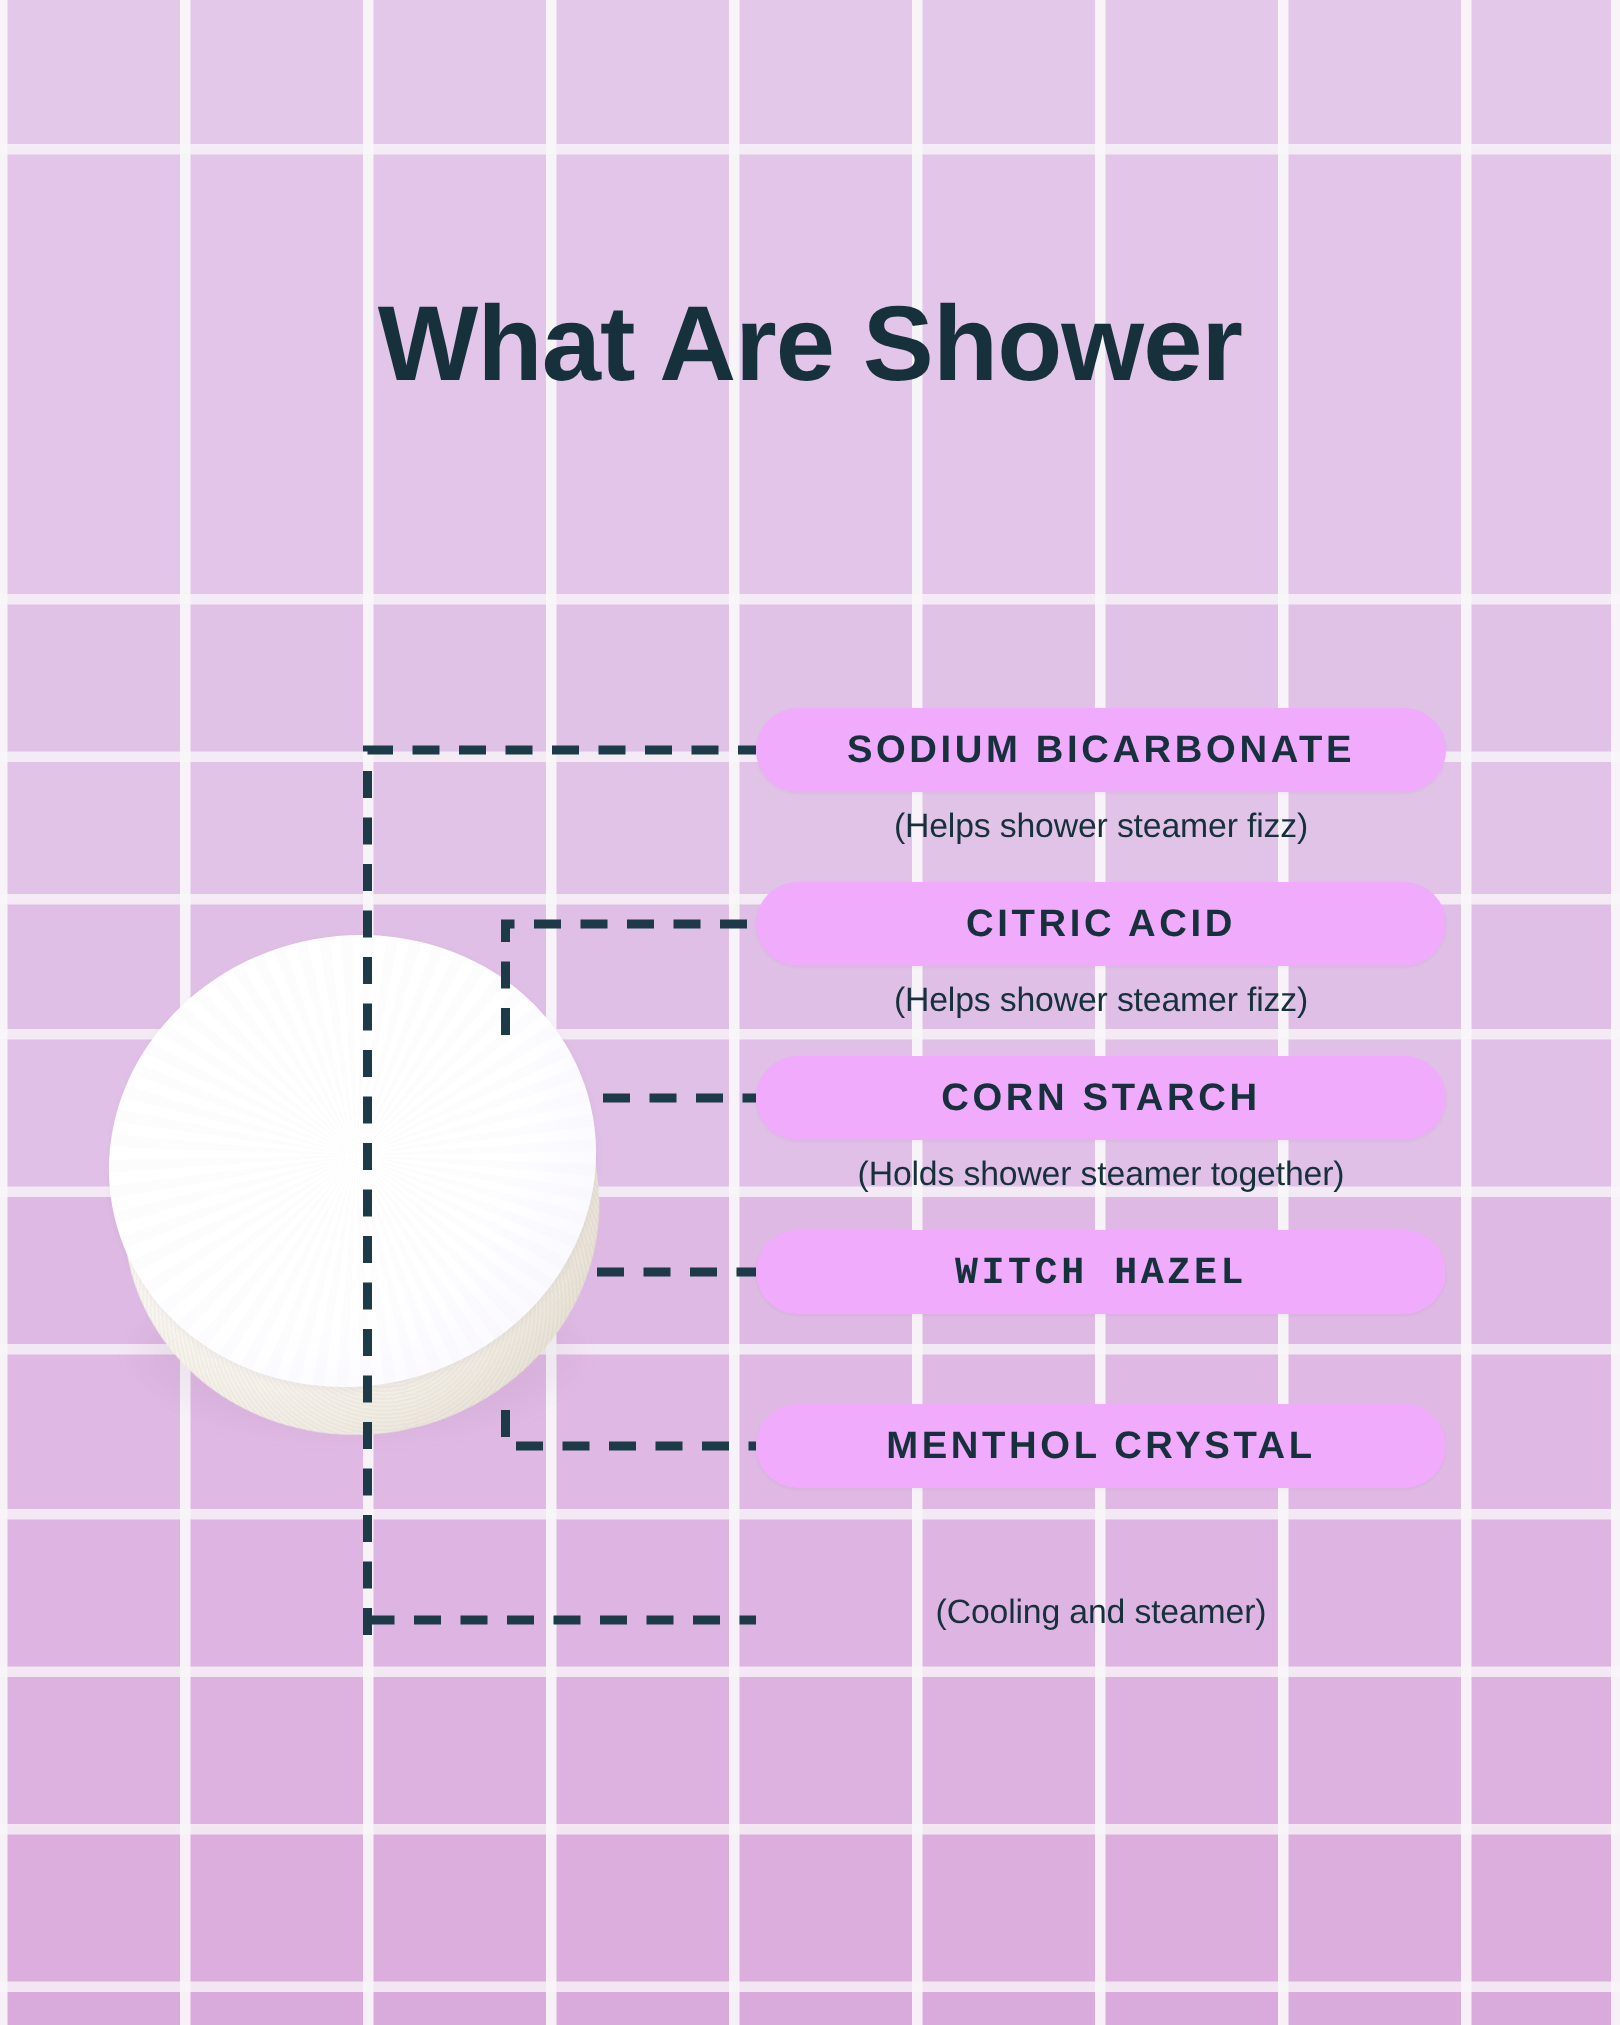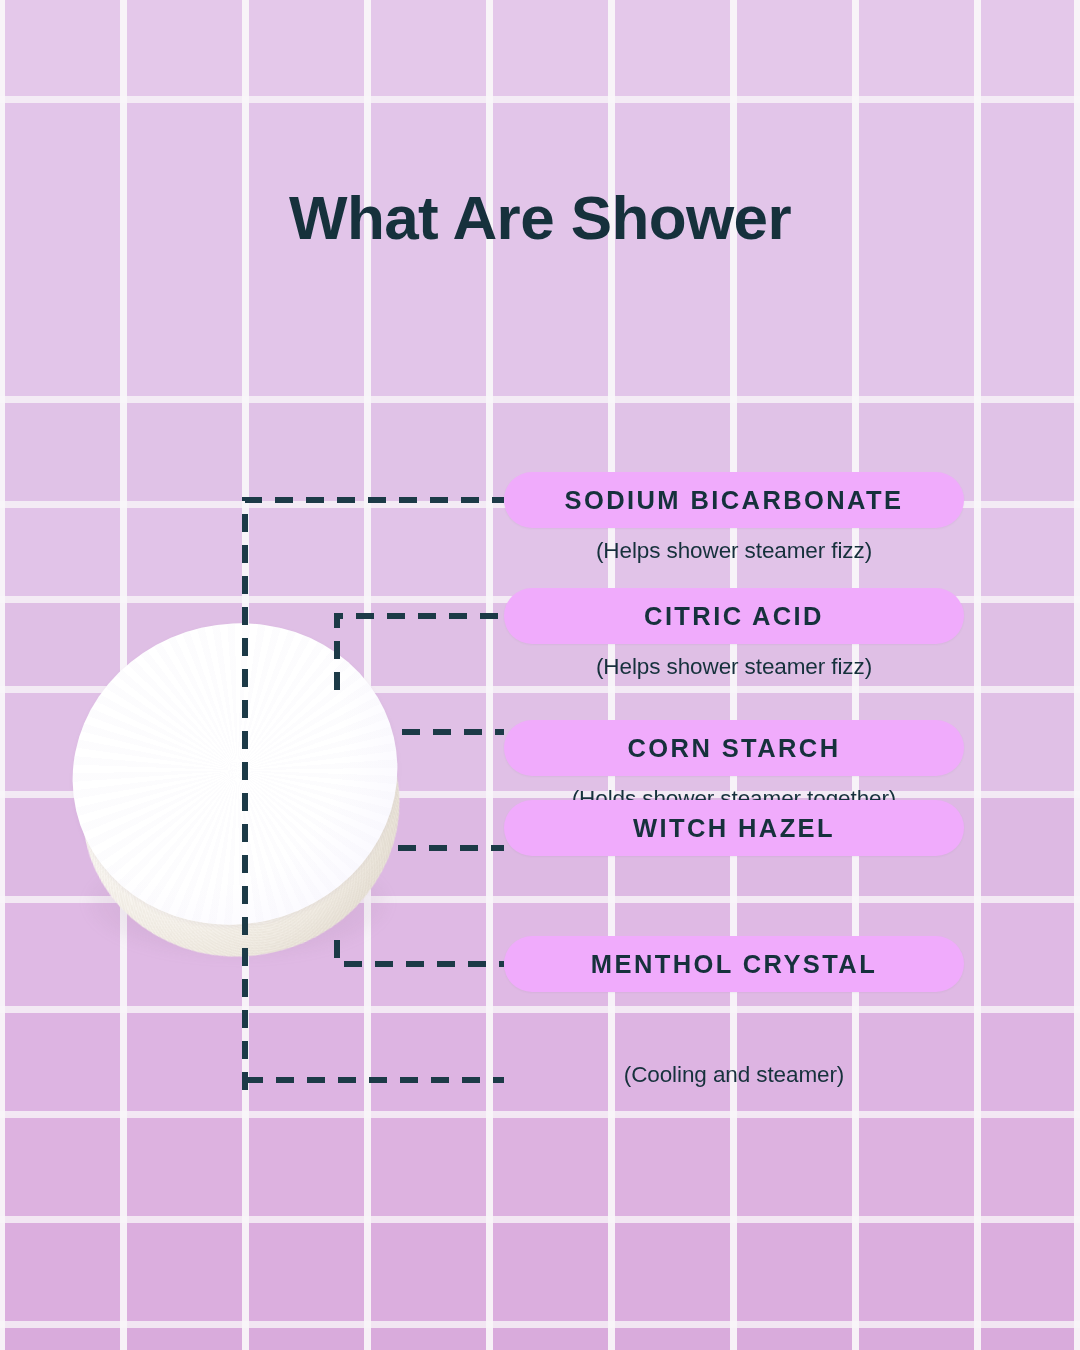--- a/index.html
+++ b/index.html
@@ -104,21 +104,21 @@
   }
 
   
   .title {
     position: absolute;
     left: 0;
     right: 0;
     top: 136px;
     text-align: center;
     color: #16313c;
-    font-size: 62px;
+    font-size: 71px;
     font-weight: 700;
     line-height: 1.30;
     letter-spacing: -0.6px;
     padding: 0 120px;
     box-sizing: border-box;
   }
   .title .tline { display: block; }
 
   
   .connectors {
@@ -243,28 +243,28 @@
       <div class="sub-text">(Helps shower steamer fizz)</div>
     </div>
 
     <div class="label-row" style="top:588px;">
       <div class="pill">
         <span class="pill-text">CITRIC ACID</span>
       </div>
       <div class="sub-text">(Helps shower steamer fizz)</div>
     </div>
 
-    <div class="label-row" style="top:704px;margin-top:16px;">
+    <div class="label-row" style="top:704px;">
       <div class="pill">
         <span class="pill-text">CORN STARCH</span>
       </div>
       <div class="sub-text">(Holds shower steamer together)</div>
     </div>
 
-    <div class="label-row" style="top:800px;">
+    <div class="label-row" style="top:820px;font-family:Liberation Mono, monospace;">
       <div class="pill">
         <span class="pill-text">WITCH HAZEL</span>
       </div>
     </div>
 
     <div class="label-row" style="top:936px;">
       <div class="pill">
         <span class="pill-text">MENTHOL CRYSTAL</span>
       </div>
     </div>

